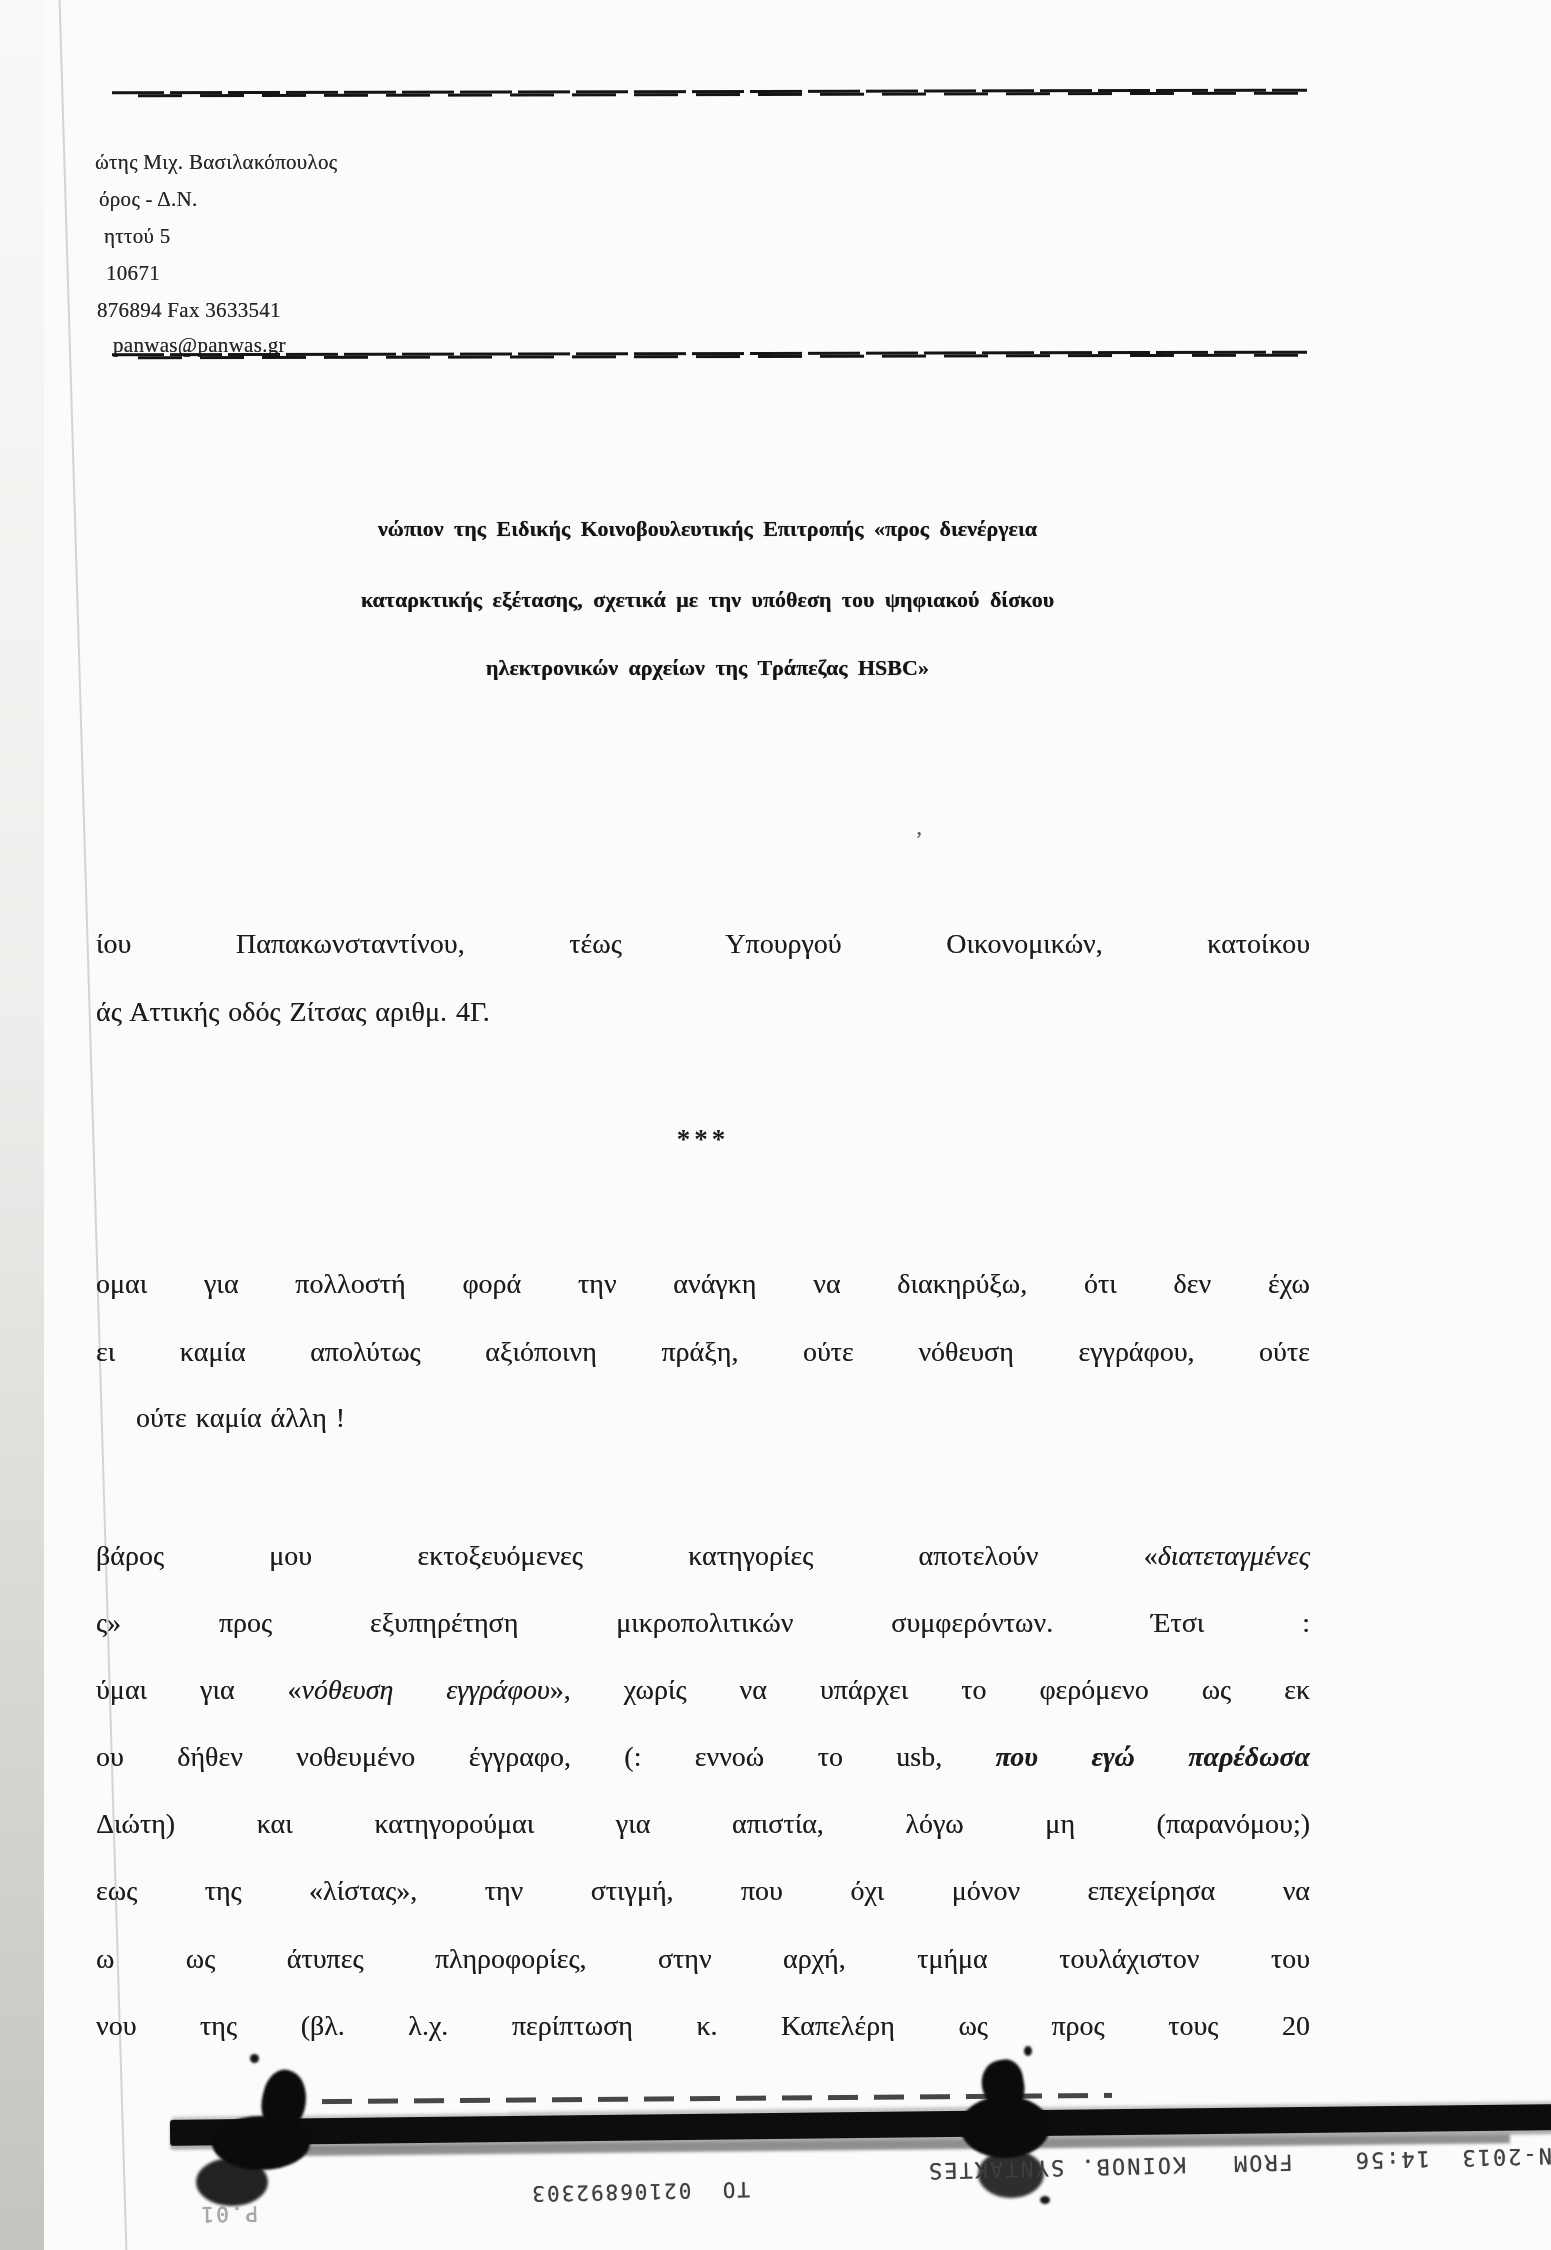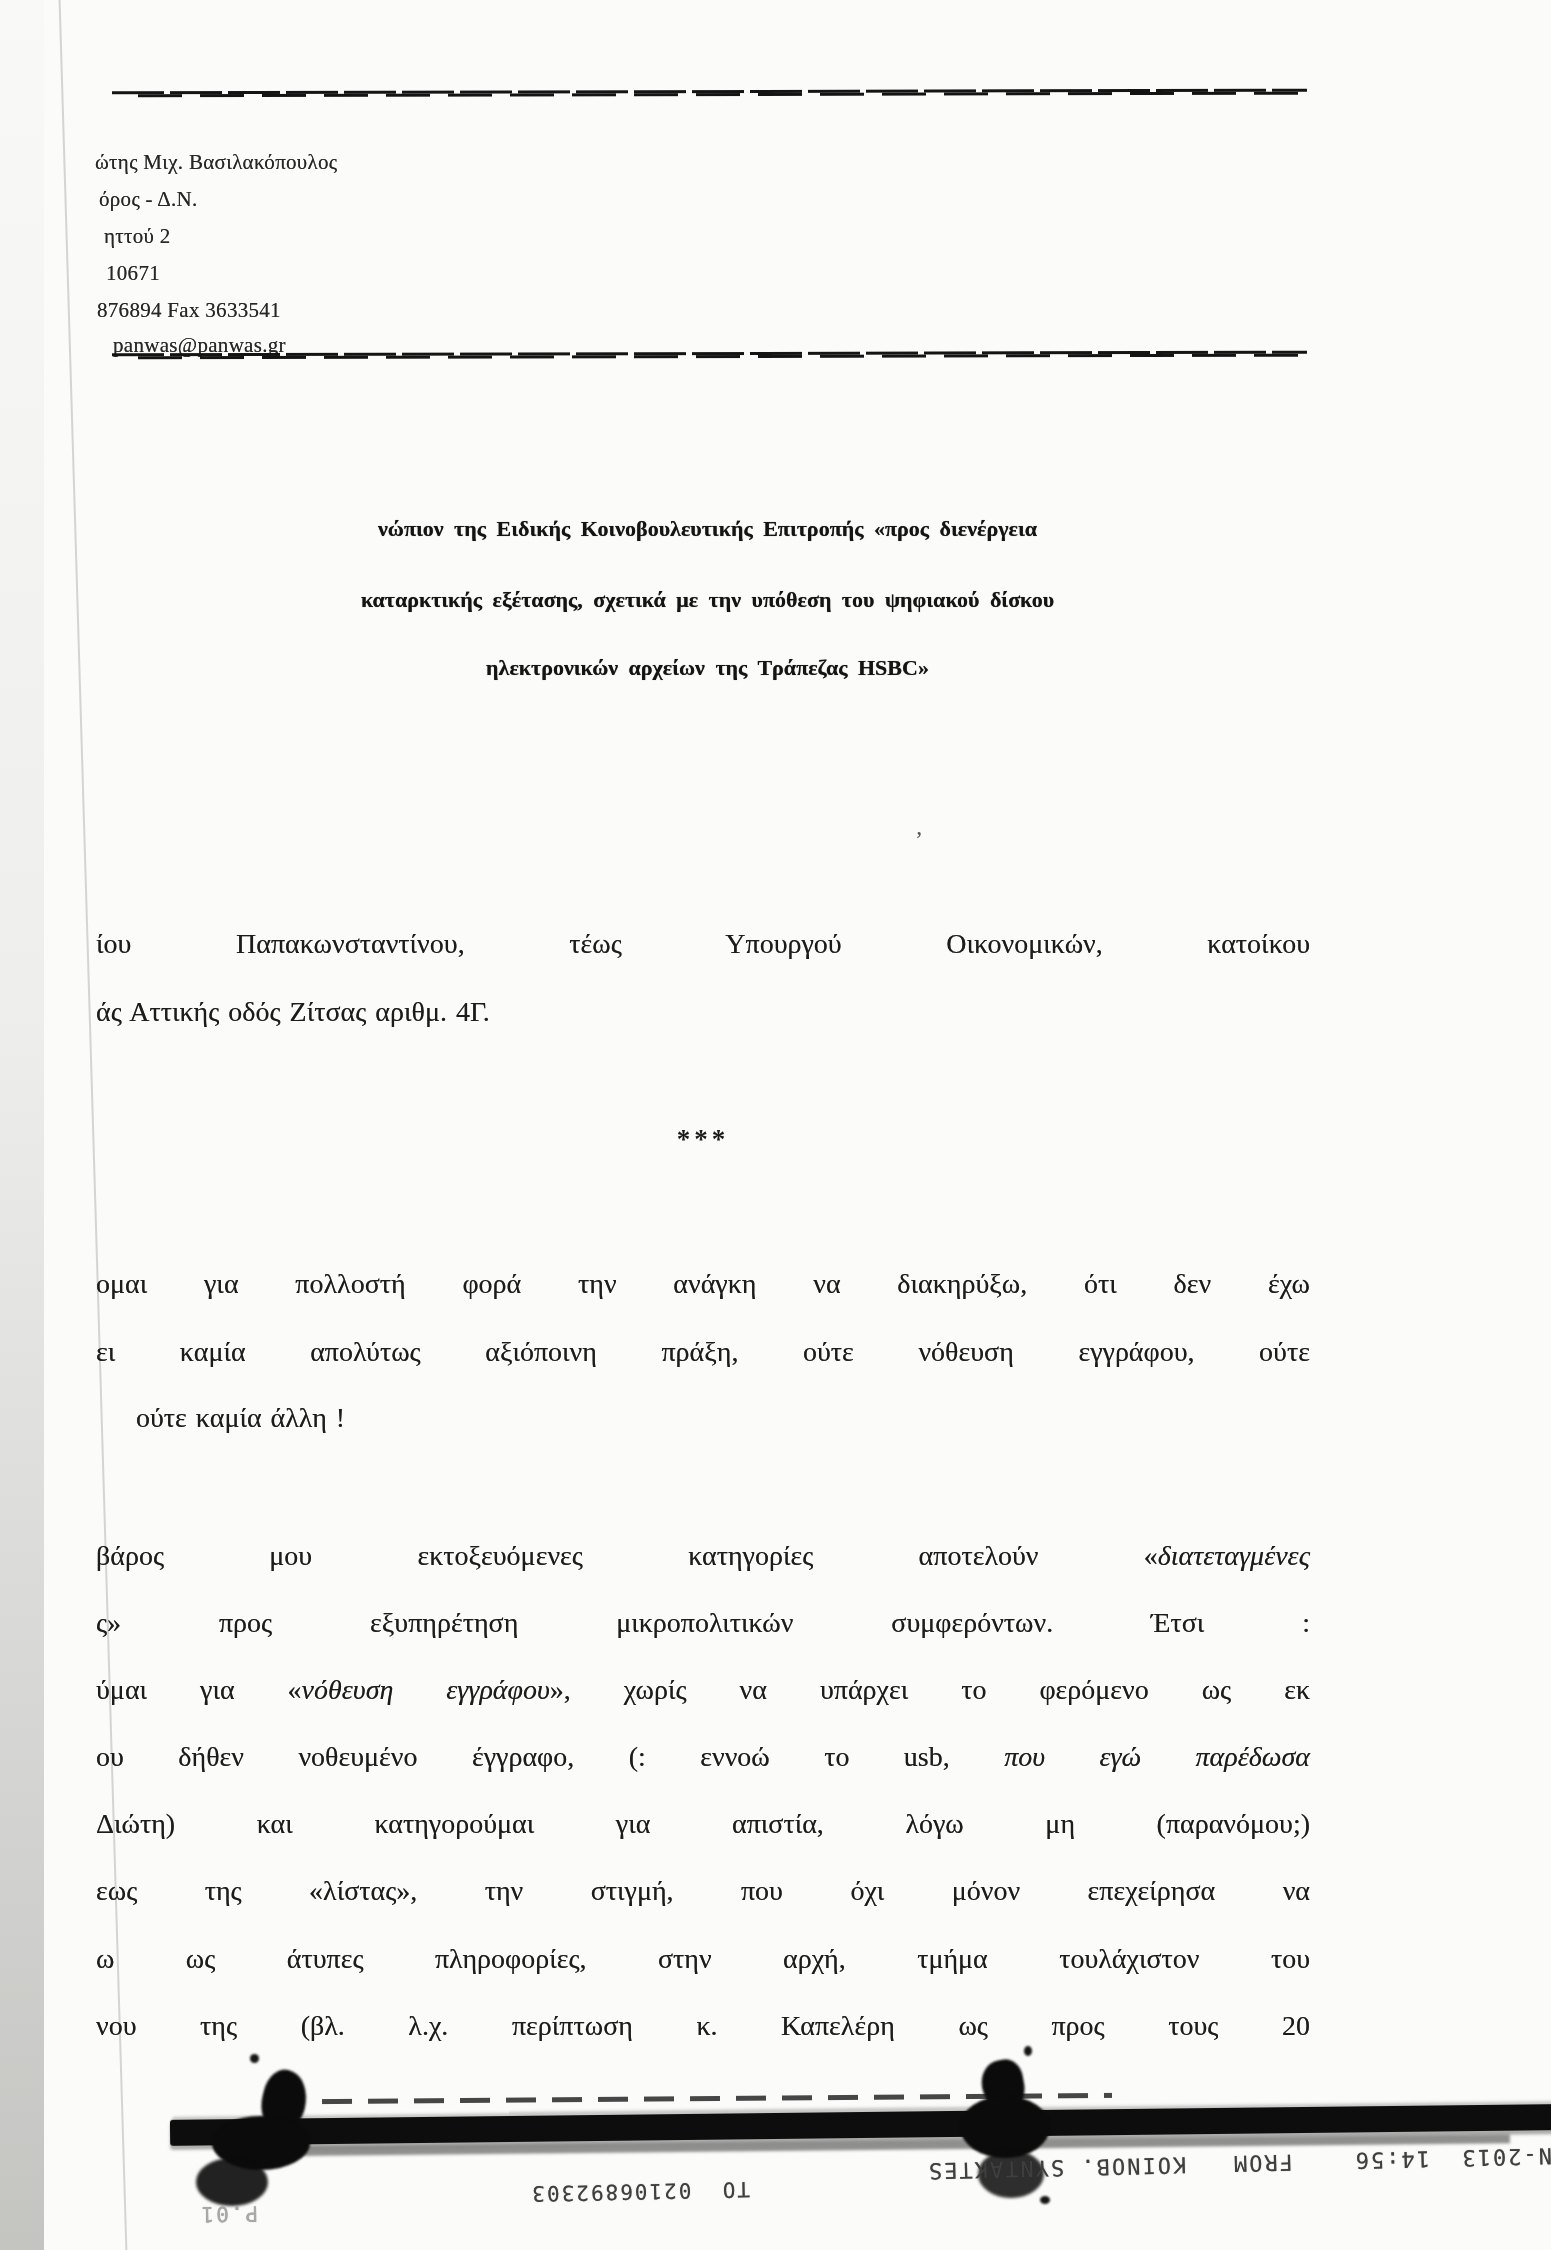--- a/index.html
+++ b/index.html
@@ -47,21 +47,21 @@
     text-align:justify;text-align-last:justify;
     text-shadow:0 0 0.6px rgba(20,20,20,0.6);
     white-space:normal;
   }
   .bl--left{text-align:left;text-align-last:left;}
   .sep{
     position:absolute;left:96px;width:1214px;top:1124px;text-align:center;
     font-weight:700;font-size:27px;letter-spacing:4px;color:#1a1a1a;
   }
   .it{font-style:italic;}
-  .bi{font-style:italic;font-weight:400;}
+  .bi{font-style:italic;font-weight:700;}
   
   .band-main{
     position:absolute;left:170px;top:2112px;width:1385px;height:26px;
     background:#0d0d0d;border-radius:3px;
     transform:rotate(-0.65deg);
     box-shadow:0 4px 3px rgba(55,55,55,0.4),2px -3px 3px rgba(80,80,80,0.3);
     filter:blur(0.6px);
   }
   .band-under{
     position:absolute;left:230px;top:2141px;width:1280px;height:9px;
@@ -99,21 +99,21 @@
 <div class="page">
 
   <div class="edge-left"></div>
   <div class="edge-line"></div>
 
   <div class="rule" style="top:90px"></div>
 
   <div>
     <div class="lh" style="left:95px;top:150px">ώτης Μιχ. Βασιλακόπουλος</div>
     <div class="lh" style="left:99px;top:187px">όρος - Δ.Ν.</div>
-    <div class="lh" style="left:104px;top:224px">ηττού 2</div>
+    <div class="lh" style="left:104px;top:224px">ηττού 5</div>
     <div class="lh" style="left:106px;top:261px">10671</div>
     <div class="lh" style="left:97px;top:298px">876894 Fax 3633541</div>
     <div class="lh" style="left:113px;top:333px">panwas@panwas.gr</div>
   </div>
 
   <div class="rule" style="top:352px"></div>
 
   <div>
     <div class="title-line" style="top:516px">νώπιον της Ειδικής Κοινοβουλευτικής Επιτροπής «προς διενέργεια</div>
     <div class="title-line" style="top:587px">καταρκτικής εξέτασης, σχετικά με την υπόθεση του ψηφιακού δίσκου</div>

